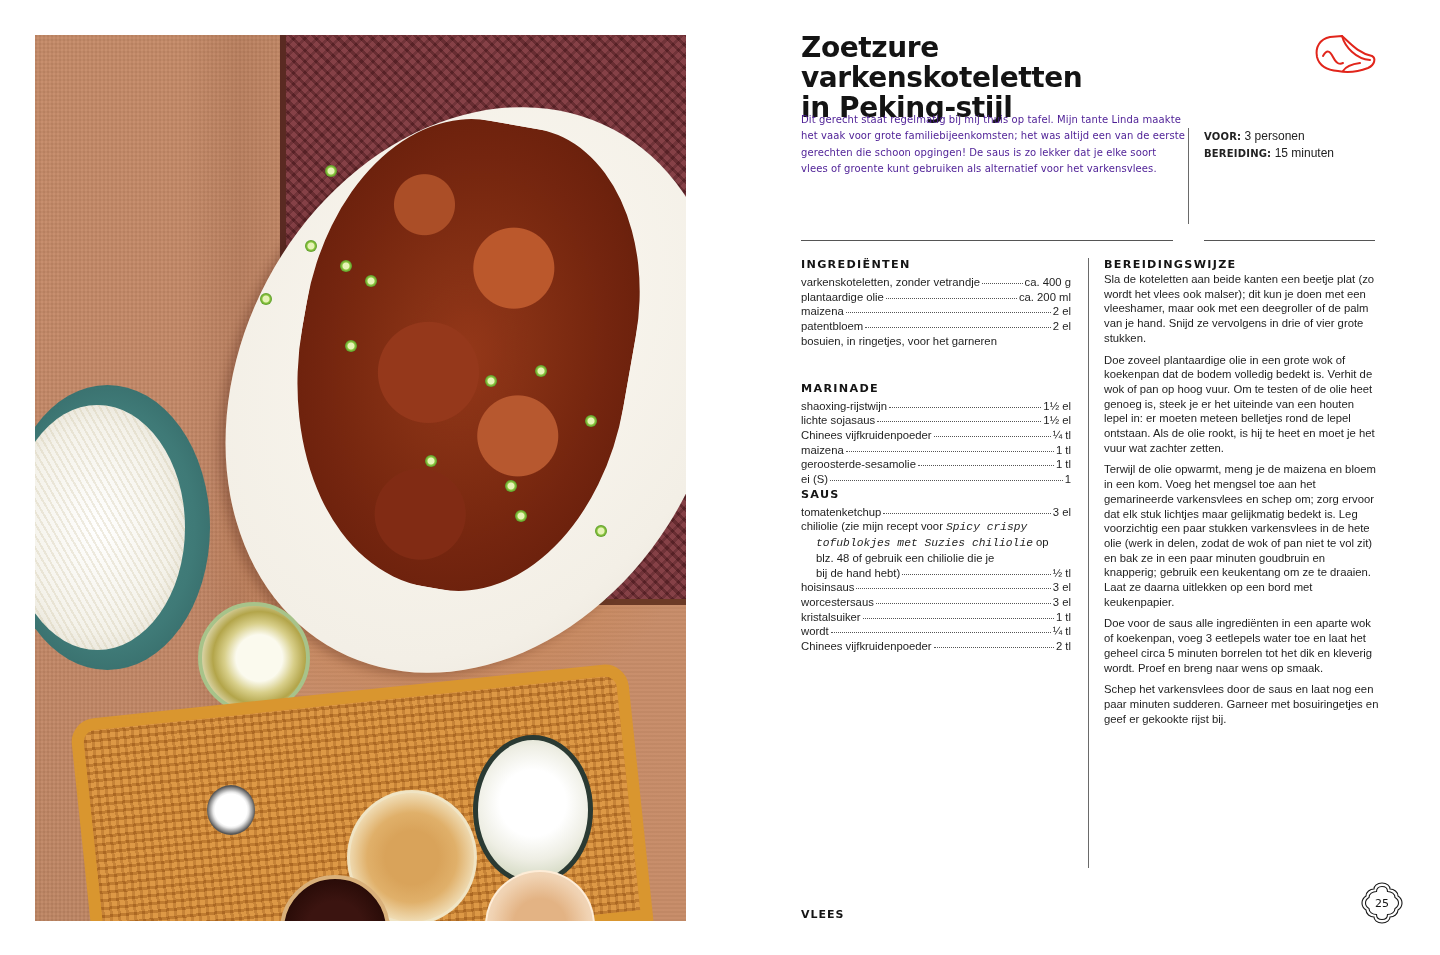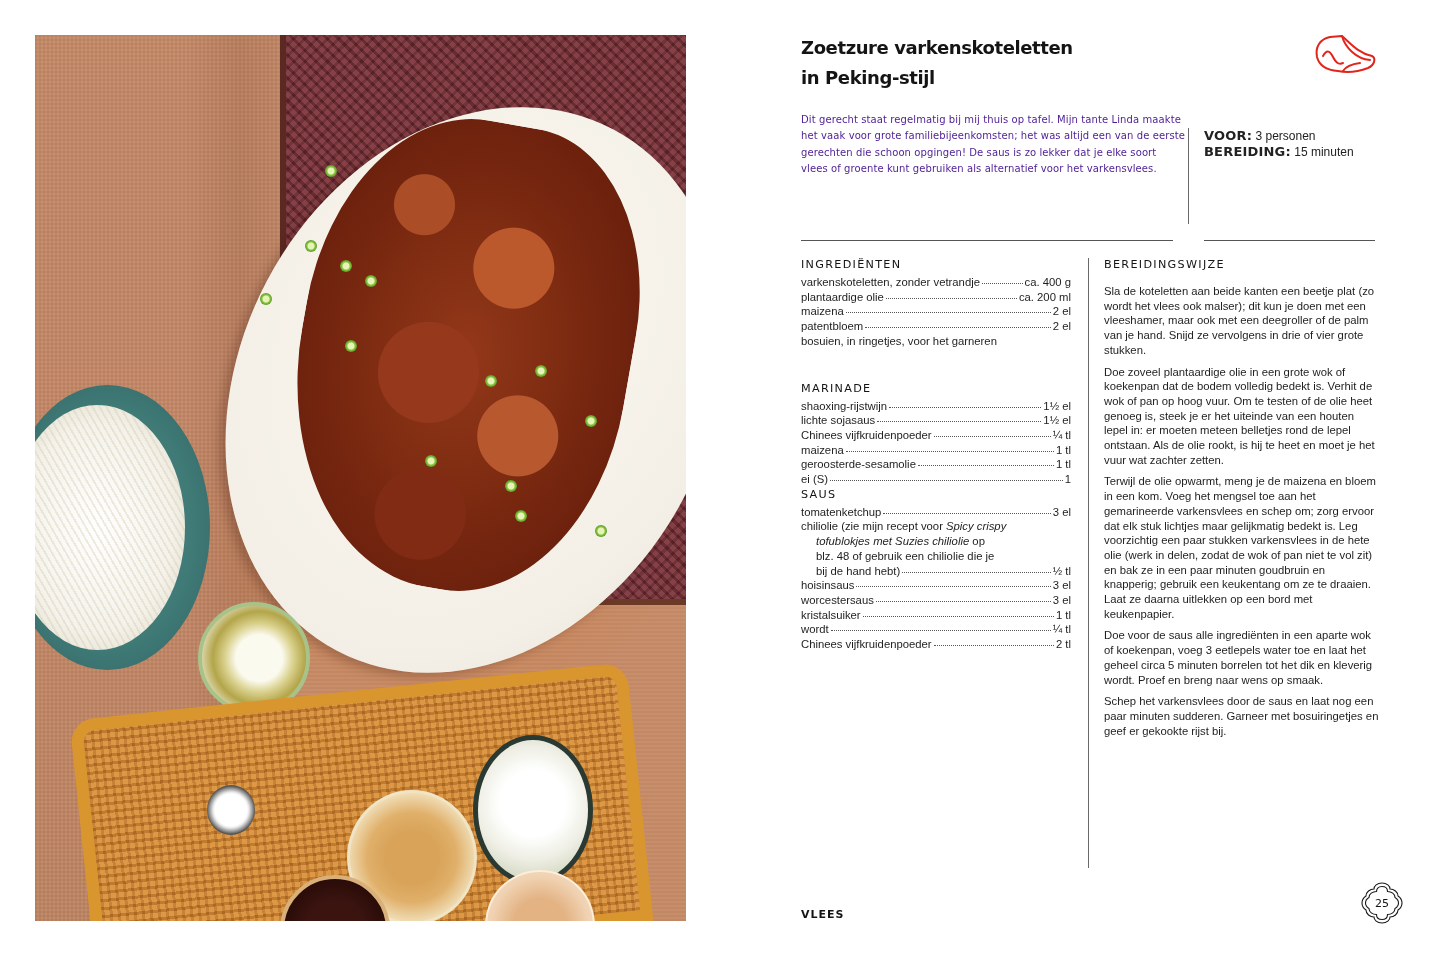--- a/index.html
+++ b/index.html
@@ -117,59 +117,59 @@
     .glass-dark {
       position: absolute; left: 245px; top: 840px; width: 110px; height: 110px; border-radius: 50%;
       border: 4px solid #d9b07a;
       background: radial-gradient(circle, #3b1410 0 40%, #2a0c08 70%);
     }
 
     
     .title {
       position: absolute; left: 801px; top: 33px; width: 420px;
       font-family: "DejaVu Sans", sans-serif; font-weight: bold;
-      font-size: 18px; line-height: 30px; letter-spacing: -0.4px; color: #141414;
+      font-size: 28px; line-height: 30px; letter-spacing: -0.4px; color: #141414;
     }
     .meat-icon { position: absolute; left: 1312px; top: 33px; width: 68px; height: 42px; }
 
     .intro {
       position: absolute; left: 801px; top: 112px; width: 385px;
       font-family: "DejaVu Sans", sans-serif; font-size: 10px; line-height: 16.3px;
       color: #4c1d95; letter-spacing: 0.1px;
     }
     .intro-rule { position: absolute; left: 801px; top: 240px; width: 372px; height: 1px; background: #555; }
     .meta-divider { position: absolute; left: 1188px; top: 128px; width: 1px; height: 96px; background: #6a6a6a; }
     .meta {
       position: absolute; left: 1204px; top: 128px; width: 185px;
       font-family: "Liberation Sans", sans-serif; font-size: 12px; line-height: 16.3px; color: #222;
     }
-    .meta b { font-family: "DejaVu Sans", sans-serif; font-weight: bold; font-size: 13px; letter-spacing: 0.2px; margin-top: 38px; }
+    .meta b { font-family: "DejaVu Sans", sans-serif; font-weight: bold; font-size: 10px; letter-spacing: 0.2px; margin-top: 38px; }
     .meta-rule { position: absolute; left: 1204px; top: 240px; width: 171px; height: 1px; background: #555; }
 
     .col-ingredients { position: absolute; left: 801px; top: 257px; width: 270px; }
     .section-heading {
-      font-family: "DejaVu Sans", sans-serif; font-weight: normal; font-size: 11.2px;
+      font-family: "DejaVu Sans", sans-serif; font-weight: bold; font-size: 11.2px;
       letter-spacing: 1.3px; color: #141414; height: 15px; line-height: 15px; margin-bottom: 3px;
     }
     .ing-list { list-style: none; margin-bottom: 23px; }
     .ing {
       display: flex; align-items: baseline; font-size: 11.3px; line-height: 14.7px; color: #1e1e1e;
       font-family: "Liberation Sans", sans-serif;
     }
     .ing .name { white-space: nowrap; }
     .ing .dots {
       flex: 1; margin: 0 2px; border-bottom: 1px dotted #555; height: 9px; min-width: 6px;
       transform: translateY(-2px);
     }
     .ing .qty { white-space: nowrap; }
     .ing-multi { font-size: 11.3px; line-height: 14.7px; color: #1e1e1e; }
     .ing-multi .cont { padding-left: 15px; }
     .ing-multi .last { display: flex; align-items: baseline; padding-left: 15px; }
     .ing-multi .last .dots { flex: 1; margin: 0 2px; border-bottom: 1px dotted #555; height: 9px; transform: translateY(-2px); }
-    .ing-multi i { font-style: italic; }
+    .ing-multi i { font-style: italic; font-family: Liberation Mono, monospace; }
 
     .col-divider { position: absolute; left: 1088px; top: 258px; width: 1px; height: 610px; background: #6a6a6a; }
 
     .col-method { position: absolute; left: 1104px; top: 257px; width: 275px; }
     .method-p {
       font-family: "Liberation Sans", sans-serif; font-size: 11.3px; line-height: 14.7px;
       color: #1e1e1e; margin-bottom: 7px;
     }
 
     .footer-section {
@@ -349,21 +349,21 @@
         <span class="name">Chinees vijfkruidenpoeder</span>
         <span class="dots"></span>
         <span class="qty">2 tl</span>
       </li>
   </ul>
 </div>
 
 <div class="col-divider"></div>
 
 <div class="col-method">
-  <h2 class="section-heading" style="margin-bottom:12px">BEREIDINGSWIJZE</h2>
+  <h2 class="section-heading" style="margin-bottom:0">BEREIDINGSWIJZE</h2>
   <p class="method-p">Sla de koteletten aan beide kanten een beetje plat (zo wordt het vlees ook malser); dit kun je doen met een vleeshamer, maar ook met een deegroller of de palm van je hand. Snijd ze vervolgens in drie of vier grote stukken.</p>
   <p class="method-p">Doe zoveel plantaardige olie in een grote wok of koekenpan dat de bodem volledig bedekt is. Verhit de wok of pan op hoog vuur. Om te testen of de olie heet genoeg is, steek je er het uiteinde van een houten lepel in: er moeten meteen belletjes rond de lepel ontstaan. Als de olie rookt, is hij te heet en moet je het vuur wat zachter zetten.</p>
   <p class="method-p">Terwijl de olie opwarmt, meng je de maizena en bloem in een kom. Voeg het mengsel toe aan het gemarineerde varkensvlees en schep om; zorg ervoor dat elk stuk lichtjes maar gelijkmatig bedekt is. Leg voorzichtig een paar stukken varkensvlees in de hete olie (werk in delen, zodat de wok of pan niet te vol zit) en bak ze in een paar minuten goudbruin en knapperig; gebruik een keukentang om ze te draaien. Laat ze daarna uitlekken op een bord met keukenpapier.</p>
   <p class="method-p">Doe voor de saus alle ingrediënten in een aparte wok of koekenpan, voeg 3 eetlepels water toe en laat het geheel circa 5 minuten borrelen tot het dik en kleverig wordt. Proef en breng naar wens op smaak.</p>
   <p class="method-p">Schep het varkensvlees door de saus en laat nog een paar minuten sudderen. Garneer met bosuiringetjes en geef er gekookte rijst bij.</p>
 </div>
 
 <div class="footer-section">VLEES</div>
 <svg class="page-badge" viewBox="0 0 44 44" fill="none" stroke="#1a1a1a" stroke-width="1.1">
   <path d="M22 2 C27 2 30 5 30 8 C34 8 38 11 38 15 C41 17 42 19 42 22 C42 25 41 27 38 29 C38 33 34 36 30 36 C30 39 27 42 22 42 C17 42 14 39 14 36 C10 36 6 33 6 29 C3 27 2 25 2 22 C2 19 3 17 6 15 C6 11 10 8 14 8 C14 5 17 2 22 2 Z"></path>

